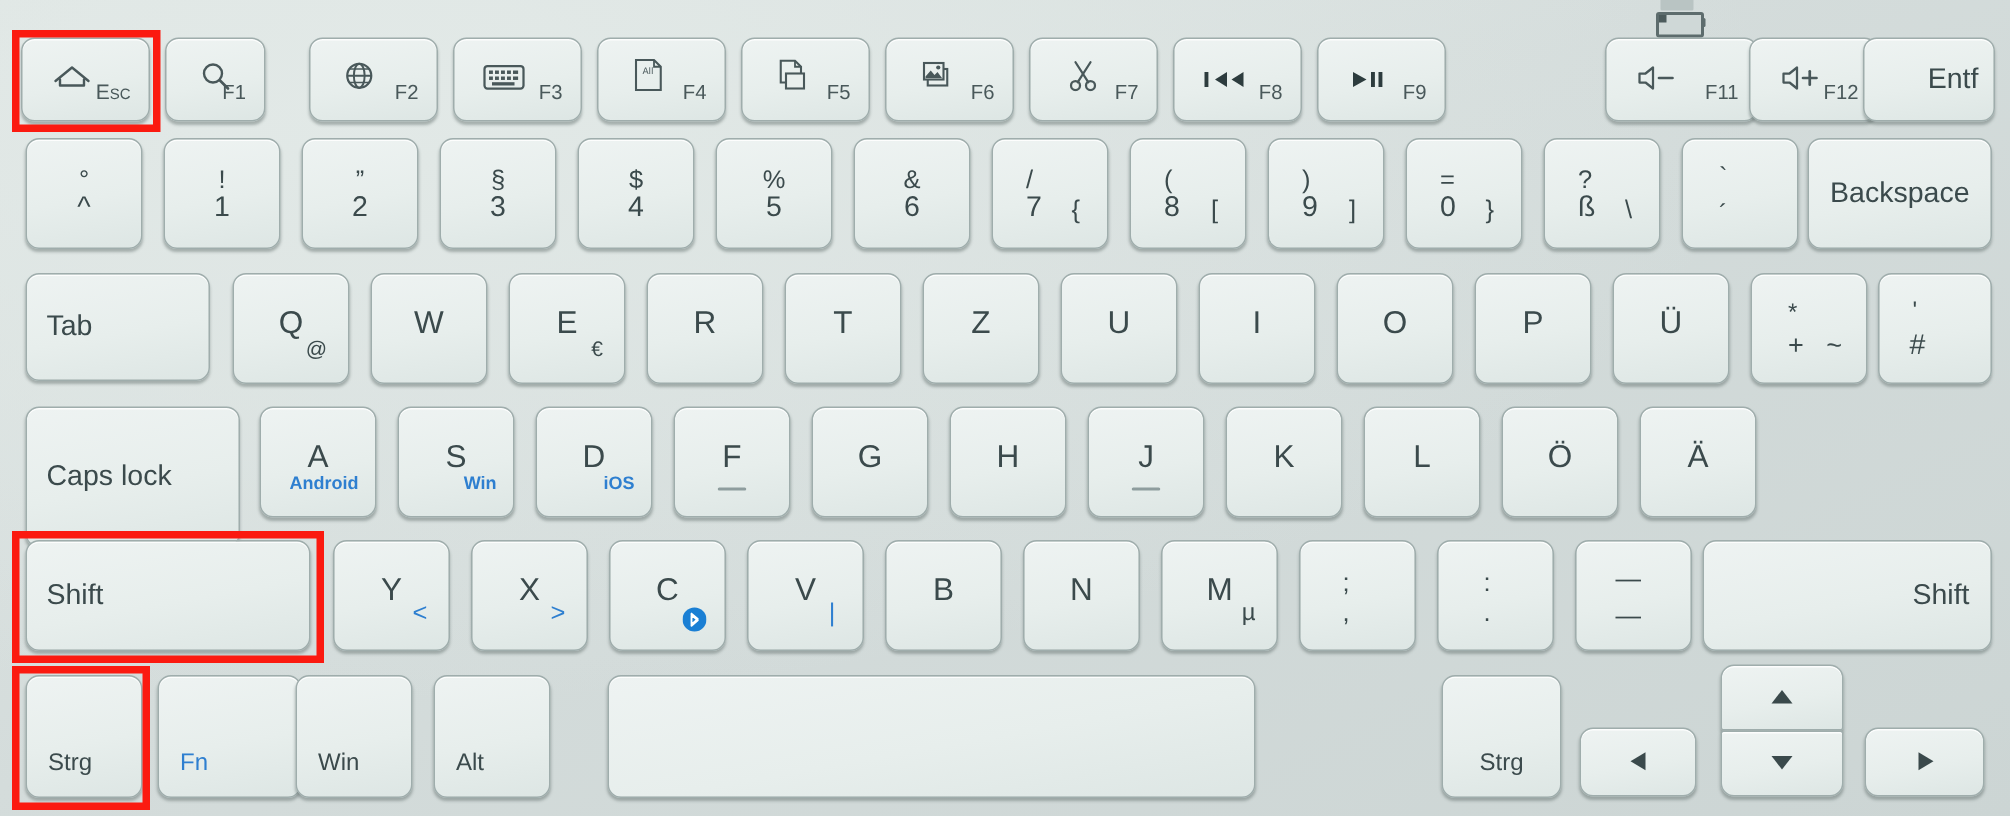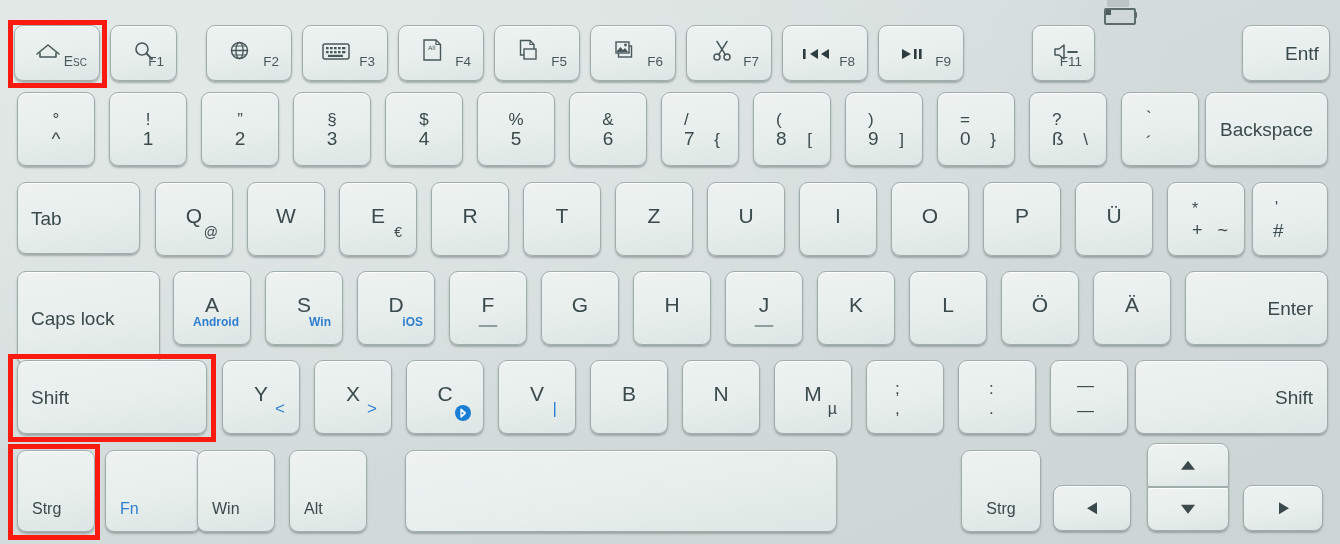--- a/index.html
+++ b/index.html
@@ -179,30 +179,40 @@
       <svg class="ic" width="26" height="14" viewBox="0 0 26 14">
           <path d="M1 2 L1 12 L10 7 Z" fill="#2d3c3e"></path>
           <rect x="13" y="2" width="2.6" height="10" fill="#2d3c3e"></rect>
           <rect x="18" y="2" width="2.6" height="10" fill="#2d3c3e"></rect>
         </svg>
     </span>
     <span class="lbl fn-txt">F9</span>
   </div>
 
 
-  <div class="key" style="left:1032px;top:25px;width:63px;height:56px;">
+  <div class="key" style="left:1070px;top:25px;width:102px;height:56px;">
     <span class="lbl" style="left:20px;top:17px;">
       <svg class="ic" width="30" height="18" viewBox="0 0 30 18">
           <path d="M2 6 H6 L11 2 V16 L6 12 H2 Z" fill="none" stroke="#49585a" stroke-width="1.5" stroke-linejoin="round"></path>
           <line x1="15" y1="9" x2="24" y2="9" stroke="#49585a" stroke-width="1.8" stroke-linecap="round"></line>
         </svg>
     </span>
     <span class="lbl fn-txt">F11</span>
   </div>
 
+  <div class="key" style="left:1166px;top:25px;width:86px;height:56px;">
+    <span class="lbl" style="left:20px;top:17px;">
+      <svg class="ic" width="30" height="18" viewBox="0 0 30 18">
+          <path d="M2 6 H6 L11 2 V16 L6 12 H2 Z" fill="none" stroke="#49585a" stroke-width="1.5" stroke-linejoin="round"></path>
+          <line x1="15" y1="9" x2="24" y2="9" stroke="#49585a" stroke-width="1.8" stroke-linecap="round"></line>
+          <line x1="19.5" y1="4.5" x2="19.5" y2="13.5" stroke="#49585a" stroke-width="1.8" stroke-linecap="round"></line>
+        </svg>
+    </span>
+    <span class="lbl fn-txt">F12</span>
+  </div>
 
   <div class="key" style="left:1240px;top:25px;width:88px;height:56px;left:1242px;">
     <span class="lbl c-center" style="font-size:19px;padding-left:32px;">Entf</span>
   </div>
 
   <div class="key" style="left:17px;top:92px;width:78px;height:74px;">
     <span class="lbl num-top">°</span>
     <span class="lbl num-row">^</span>
   </div>
   <div class="key" style="left:109px;top:92px;width:78px;height:74px;">
@@ -343,23 +353,20 @@
     <span class="lbl alpha">K</span>
   </div>
   <div class="key" style="left:909px;top:271px;width:78px;height:74px;">
     <span class="lbl alpha">L</span>
   </div>
   <div class="key" style="left:1001px;top:271px;width:78px;height:74px;">
     <span class="lbl alpha">Ö</span>
   </div>
   <div class="key" style="left:1093px;top:271px;width:78px;height:74px;">
     <span class="lbl alpha">Ä</span>
-  </div>
-  <div class="key" style="left:1185px;top:271px;width:143px;height:74px;">
-    <span class="lbl c-right" style="font-size:19px;">Enter</span>
   </div>
 
   <div class="key" style="left:17px;top:360px;width:190px;height:74px;">
     <span class="lbl c-left" style="font-size:19px;">Shift</span>
   </div>
   <div class="key" style="left:222px;top:360px;width:78px;height:74px;">
     <span class="lbl alpha">Y</span>
     <span class="lbl sub blue" style="text-align:right;right:14px;font-size:17px;">&lt;</span>
   </div>
   <div class="key" style="left:314px;top:360px;width:78px;height:74px;">

